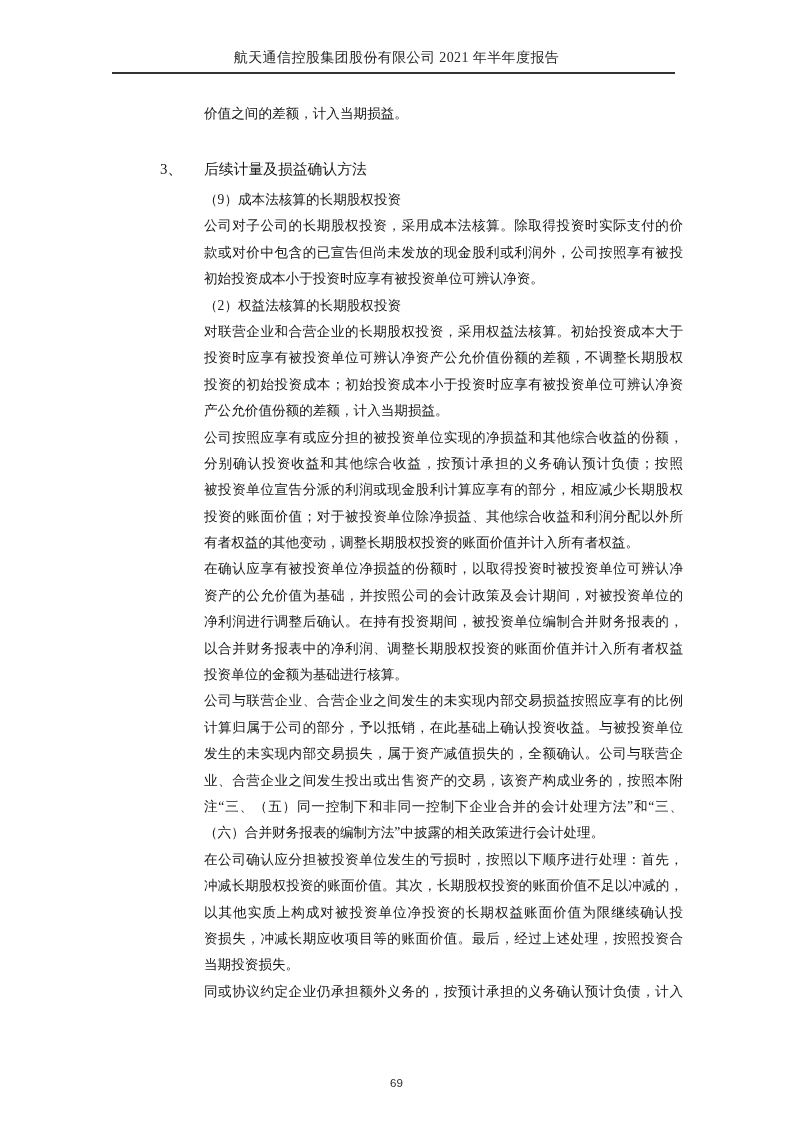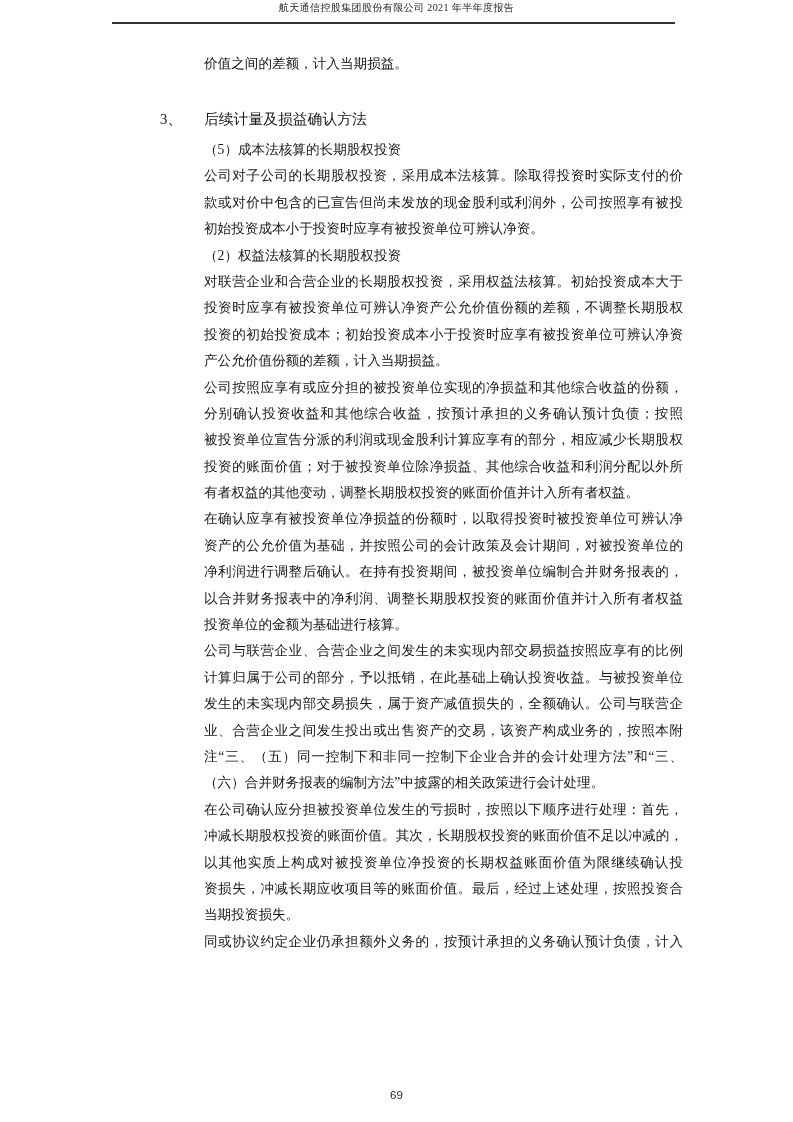--- a/index.html
+++ b/index.html
@@ -11,22 +11,23 @@
     overflow: hidden;
     font-family: "Liberation Serif", "DejaVu Serif", serif;
     color: #161616;
   }
   .page {
     position: absolute;
     inset: 0;
   }
   
   .header-title {
+    margin-top: 50px;
     text-align: center;
-    font-size: 10px;
+    font-size: 14px;
     line-height: 15px;
     letter-spacing: 0.4px;
     color: #262626;
   }
   .header-rule {
     margin: 7px 0 0 112px;
     width: 563px;
     height: 0;
     border-top: 2px solid #333333;
   }
@@ -64,21 +65,21 @@
   }
   .text-line.no-stretch {
     text-align: left;
     text-align-last: left;
   }
   
   .footer {
     position: absolute;
     left: 0;
     right: 0;
-    bottom: 21px;
+    bottom: 33px;
     text-align: center;
     font-family: "Liberation Sans", "DejaVu Sans", sans-serif;
     font-size: 11.5px;
     color: #2a2a2a;
   }
 </style>
 </head>
 <body>
 
 <div class="page">
@@ -90,21 +91,21 @@
 
   <div class="doc-body">
     <div class="intro-line text-continuation">价值之间的差额，计入当期损益。</div>
 
     <div class="section-heading">
       <span class="sec-num">3、</span><span class="sec-title">后续计量及损益确认方法</span>
     </div>
 
     <div class="blocks" id="blocks">
         <div class="block">
-          <div class="text-line no-stretch">（5）成本法核算的长期股权投资</div>
+          <div class="text-line no-stretch">（9）成本法核算的长期股权投资</div>
         </div>
         <div class="block">
           <div class="text-line">公司对子公司的长期股权投资，采用成本法核算。除取得投资时实际支付的价</div>
           <div class="text-line">款或对价中包含的已宣告但尚未发放的现金股利或利润外，公司按照享有被投</div>
           <div class="text-line no-stretch">初始投资成本小于投资时应享有被投资单位可辨认净资。</div>
         </div>
         <div class="block">
           <div class="text-line no-stretch">（2）权益法核算的长期股权投资</div>
         </div>
         <div class="block">

